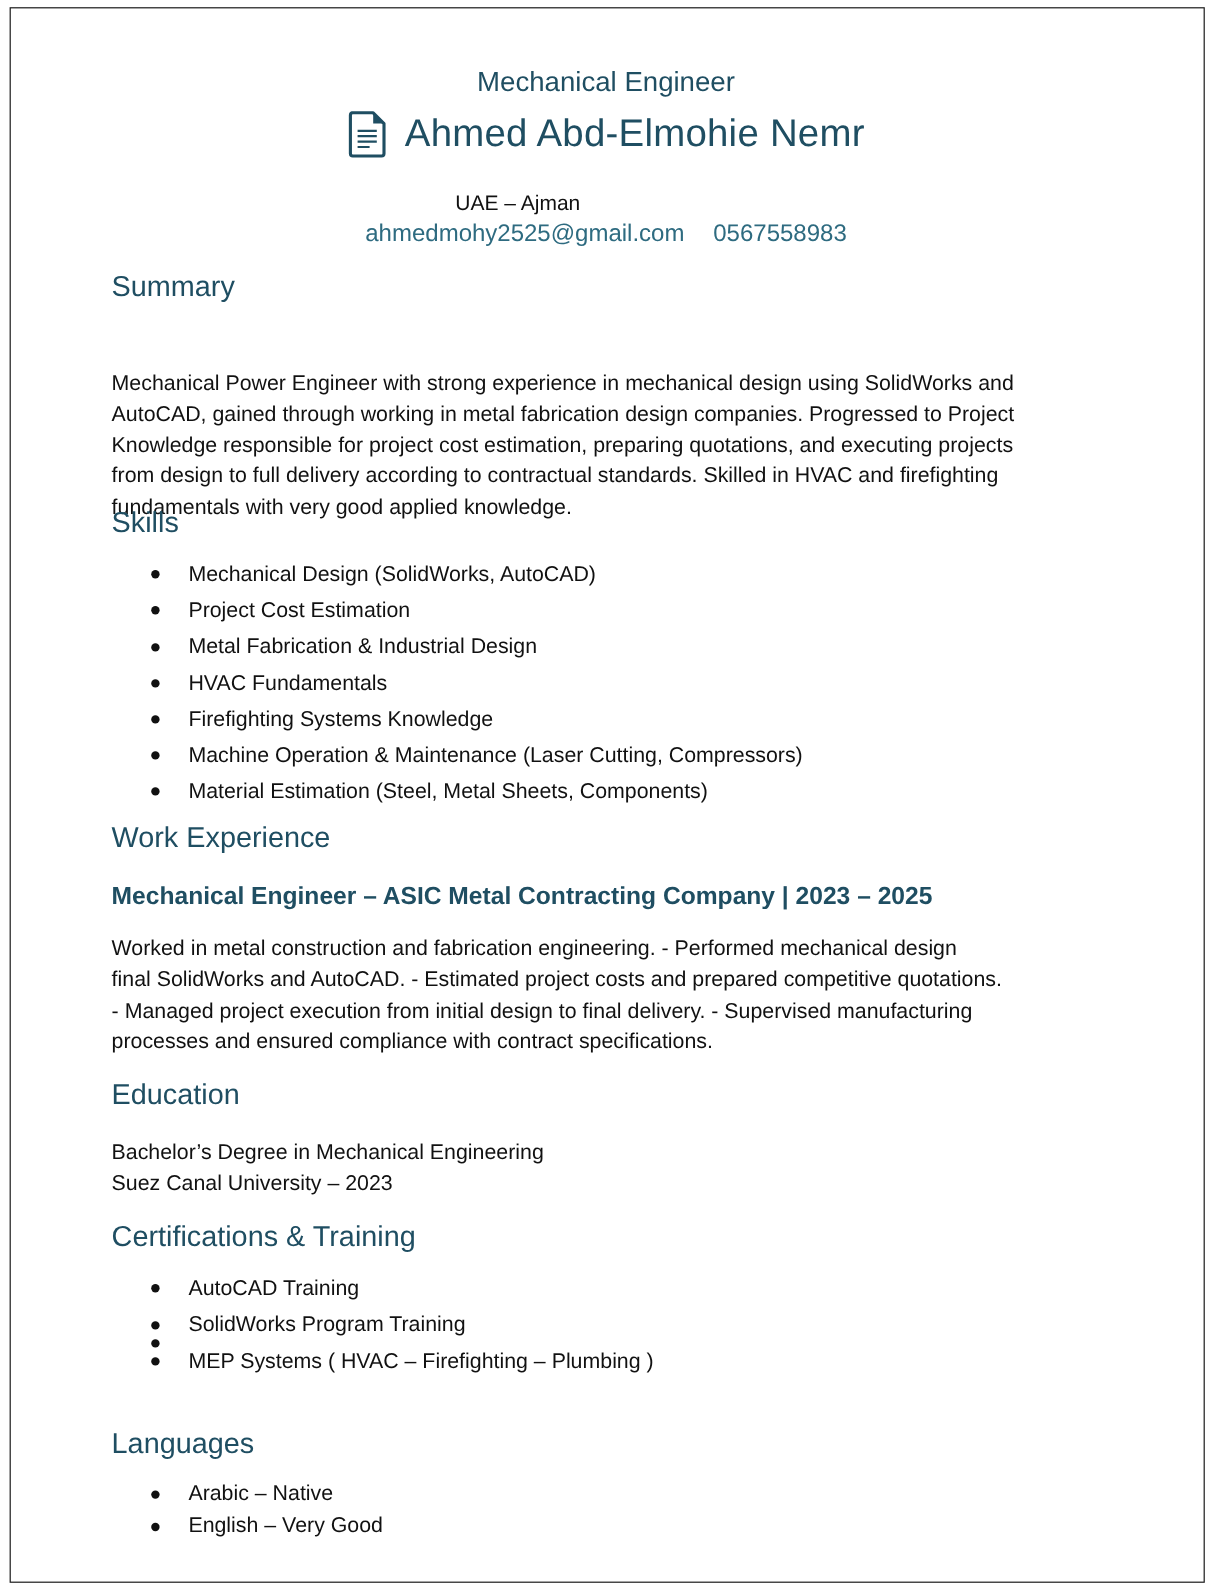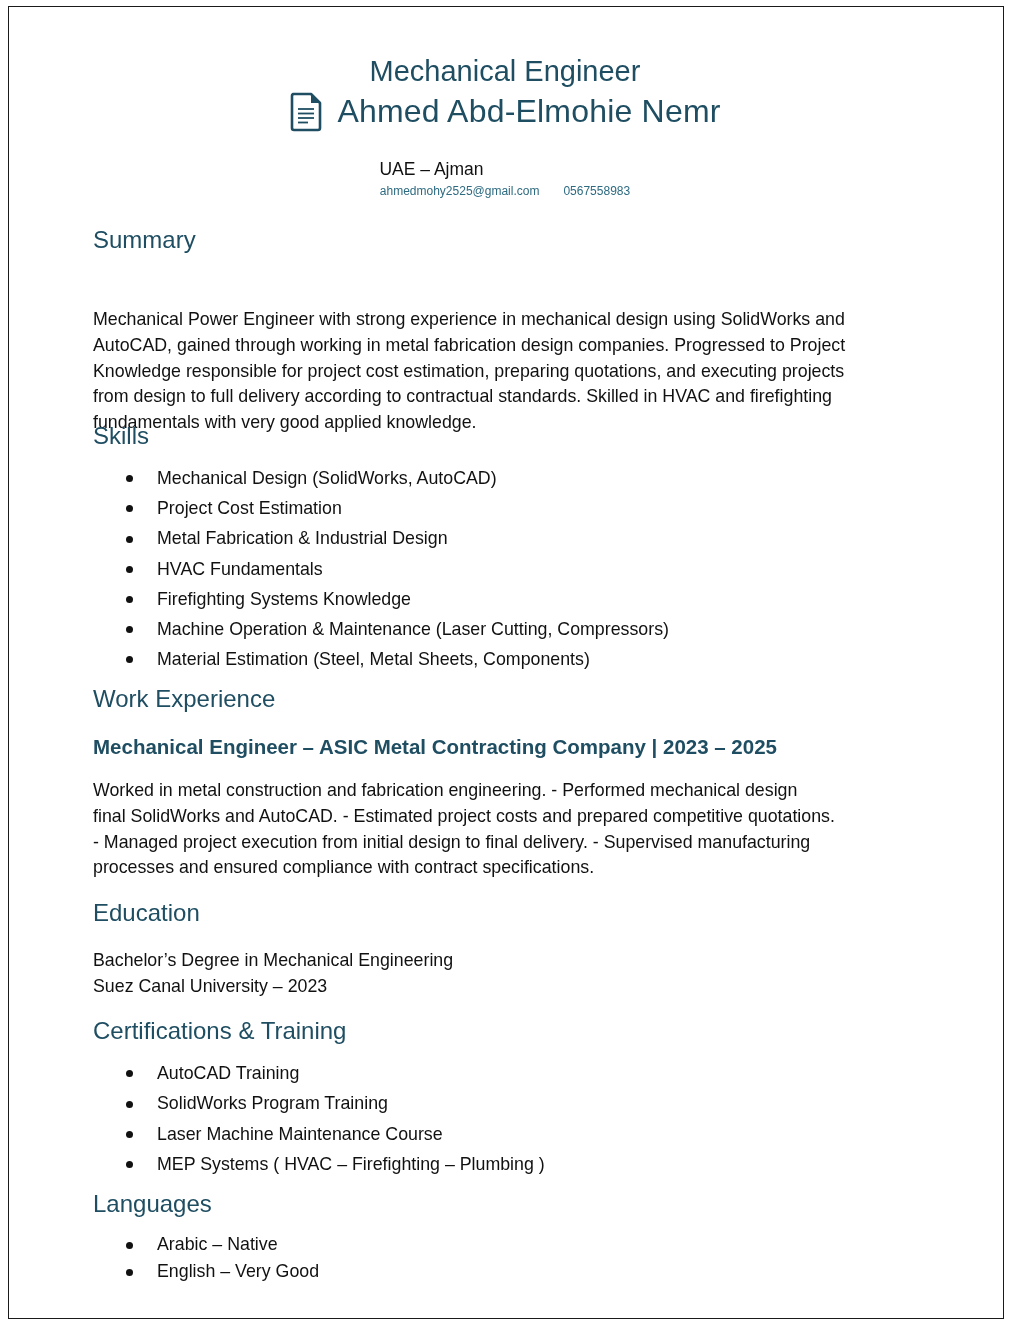--- a/index.html
+++ b/index.html
@@ -20,21 +20,21 @@
       top: 6px;
       width: 996px;
       height: 1313px;
       border: 1.5px solid #1a1a1a;
     }
     .abs { position: absolute; white-space: nowrap; }
 
     .header-title {
       left: 0; width: 1010px; top: 55px;
       text-align: center;
-      font-size: 29px;
+      font-size: 23px;
       color: #1f4e62;
     }
     .header-name-row {
       left: 0; width: 1010px; top: 90px;
       display: flex; justify-content: center; align-items: center;
     }
     .doc-icon {
       width: 34px; height: 40px;
       margin-right: 14px;
       margin-top: 2px;
@@ -46,21 +46,21 @@
     }
     .location {
       left: 0; width: 863px; top: 159px;
       text-align: center;
       font-size: 17.5px;
       color: #111111;
     }
     .contact-row {
       left: 0; width: 1010px; top: 184px;
       display: flex; justify-content: center;
-      font-size: 12px;
+      font-size: 20px;
       color: #2e6b80;
     }
     .contact-row .phone { margin-left: 24px; }
 
     .section-heading {
       left: 93px;
       font-size: 24px;
       font-weight: normal;
       color: #1f4e62;
     }
@@ -158,21 +158,21 @@
 <div class="abs section-heading" style="top:899px;">Education</div>
 <div class="abs para" style="top:948px;">
   <span class="para-line">Bachelor’s Degree in Mechanical Engineering</span>
   <span class="para-line">Suez Canal University – 2023</span>
 </div>
 
 <div class="abs section-heading" style="top:1017px;">Certifications &amp; Training</div>
 <ul class="abs bullet-list" style="top:1058px; line-height:30.4px;">
   <li class="bullet-item"><span class="bullet-dot"></span><span>AutoCAD Training</span></li>
   <li class="bullet-item"><span class="bullet-dot"></span><span>SolidWorks Program Training</span></li>
-  <li class="bullet-item"><span class="bullet-dot"></span><span>Laser Machine Maintenance Course</span></li>
+  <li class="bullet-item"><span class="bullet-dot"></span></li>
   <li class="bullet-item"><span class="bullet-dot"></span><span>MEP Systems ( HVAC – Firefighting – Plumbing )</span></li>
 </ul>
 
 <div class="abs section-heading" style="top:1190px;">Languages</div>
 <ul class="abs bullet-list" style="top:1231px; line-height:27px;">
   <li class="bullet-item"><span class="bullet-dot"></span><span>Arabic – Native</span></li>
   <li class="bullet-item"><span class="bullet-dot"></span><span>English – Very Good</span></li>
 </ul>
 
 </body></html>

